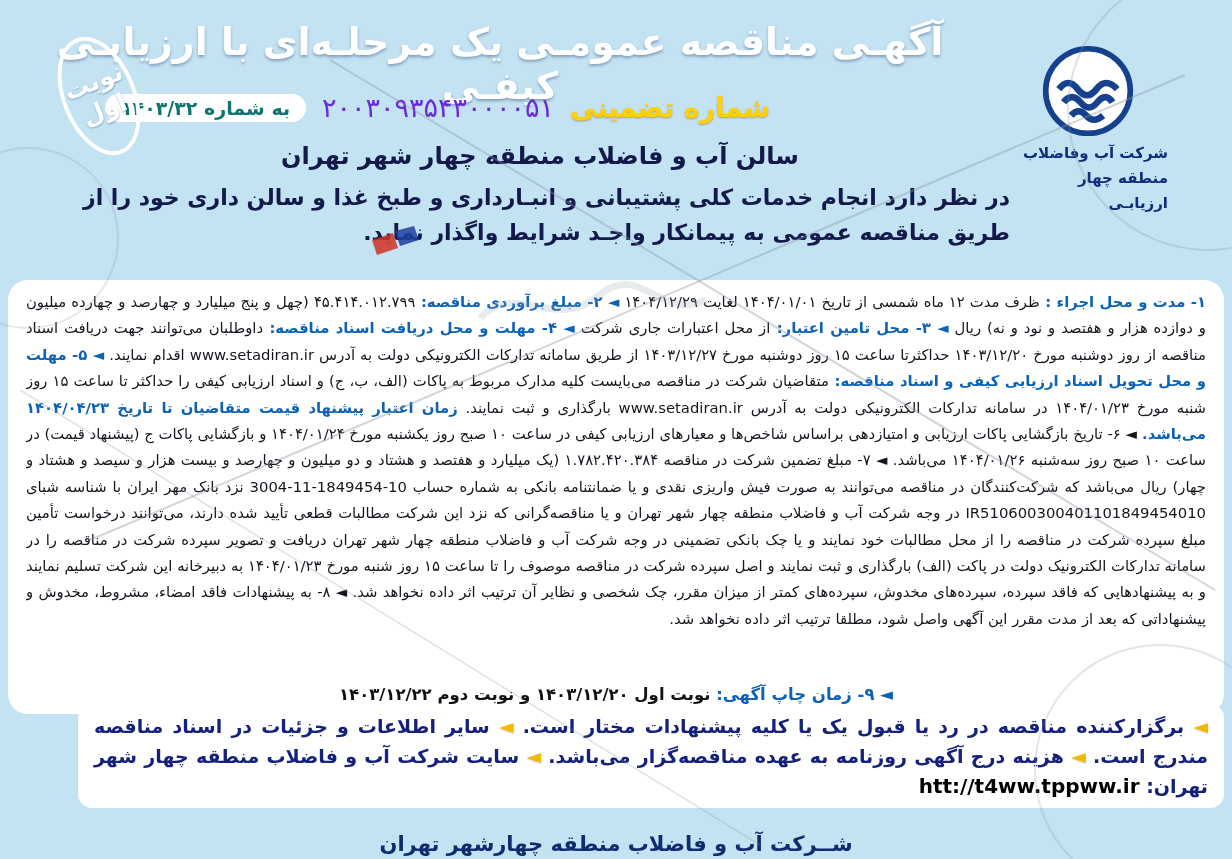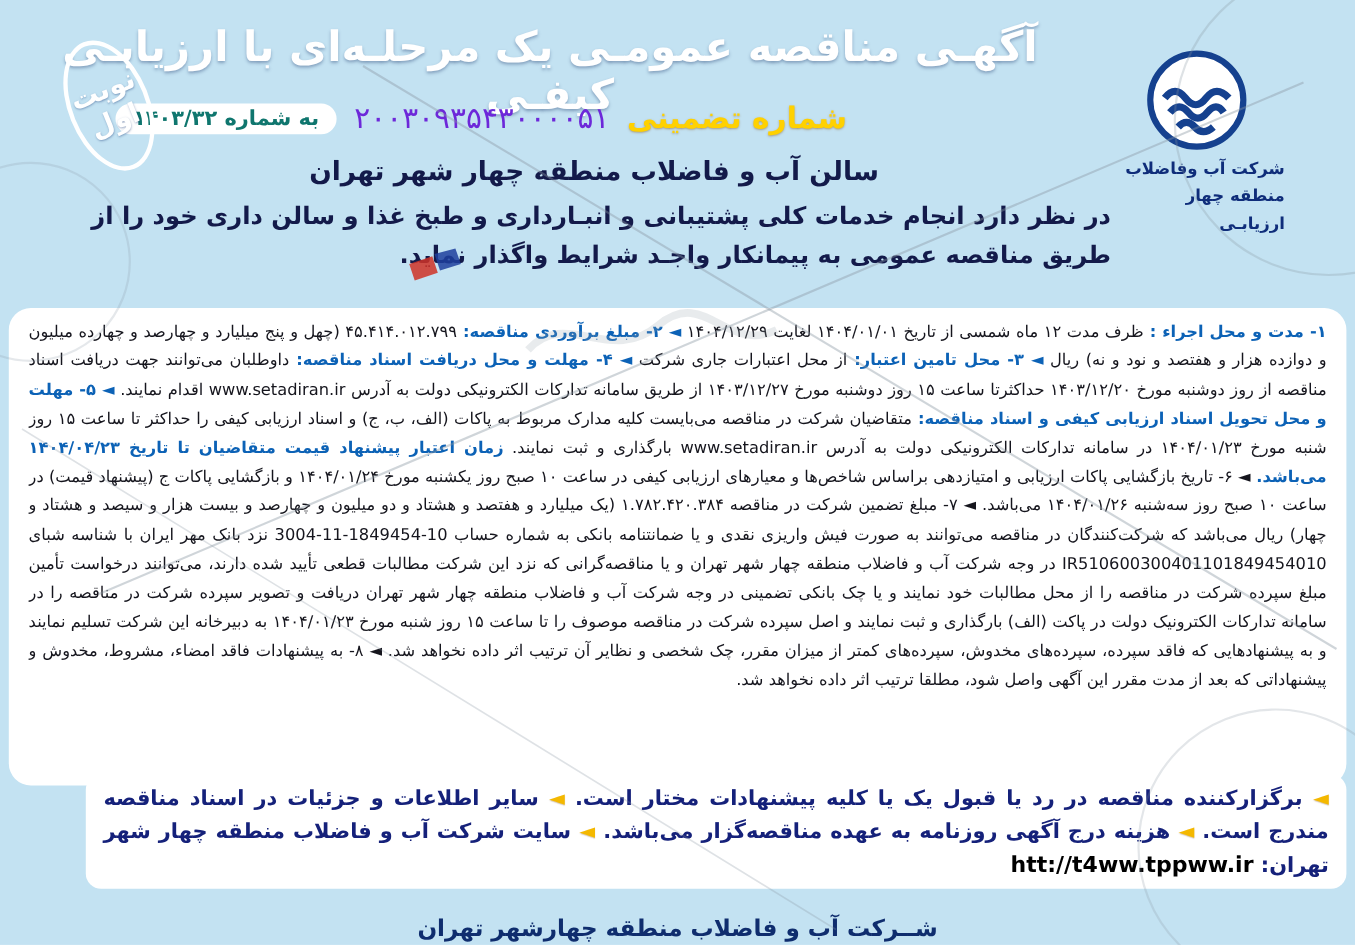--- a/index.html
+++ b/index.html
@@ -115,20 +115,21 @@
     <div class="logo-text">شرکت آب وفاضلاب</div>
     <div class="logo-text">منطقه چهار</div>
     <div class="logo-text">ارزیابـی</div>
   </div>
 
   <div class="intro-company">سالن آب و فاضلاب منطقه چهار شهر تهران</div>
   <div class="intro-par">در نظر دارد انجام خدمات کلی پشتیبانی و انبـارداری و طبخ غذا و سالن داری خود را از طریق مناقصه عمومی به پیمانکار واجـد شرایط واگذار نماید.</div>
 
   <div class="main-box">
     <p class="body-text"><span class="h">۱- مدت و محل اجراء : </span><span class="n">ظرف مدت ۱۲ ماه شمسی از تاریخ ۱۴۰۴/۰۱/۰۱ لغایت ۱۴۰۴/۱۲/۲۹ </span><span class="h">◄ ۲- مبلغ برآوردی مناقصه: </span><span class="n">۴۵.۴۱۴.۰۱۲.۷۹۹ (چهل و پنج میلیارد و چهارصد و چهارده میلیون و دوازده هزار و هفتصد و نود و نه) ریال </span><span class="h">◄ ۳- محل تامین اعتبار: </span><span class="n">از محل اعتبارات جاری شرکت </span><span class="h">◄ ۴- مهلت و محل دریافت اسناد مناقصه: </span><span class="n">داوطلبان می‌توانند جهت دریافت اسناد مناقصه از روز دوشنبه مورخ ۱۴۰۳/۱۲/۲۰ حداکثرتا ساعت ۱۵ روز دوشنبه مورخ ۱۴۰۳/۱۲/۲۷ از طریق سامانه تدارکات الکترونیکی دولت به آدرس www.setadiran.ir اقدام نمایند. </span><span class="h">◄ ۵- مهلت و محل تحویل اسناد ارزیابی کیفی و اسناد مناقصه: </span><span class="n">متقاضیان شرکت در مناقصه می‌بایست کلیه مدارک مربوط به پاکات (الف، ب، ج) و اسناد ارزیابی کیفی را حداکثر تا ساعت ۱۵ روز شنبه مورخ ۱۴۰۴/۰۱/۲۳ در سامانه تدارکات الکترونیکی دولت به آدرس www.setadiran.ir بارگذاری و ثبت نمایند. </span><span class="h">زمان اعتبار پیشنهاد قیمت متقاضیان تا تاریخ ۱۴۰۴/۰۴/۲۳ می‌باشد. </span><span class="n">◄ ۶- تاریخ بازگشایی پاکات ارزیابی و امتیازدهی براساس شاخص‌ها و معیارهای ارزیابی کیفی در ساعت ۱۰ صبح روز یکشنبه مورخ ۱۴۰۴/۰۱/۲۴ و بازگشایی پاکات ج (پیشنهاد قیمت) در ساعت ۱۰ صبح روز سه‌شنبه ۱۴۰۴/۰۱/۲۶ می‌باشد. </span><span class="n">◄ ۷- مبلغ تضمین شرکت در مناقصه ۱.۷۸۲.۴۲۰.۳۸۴ (یک میلیارد و هفتصد و هشتاد و دو میلیون و چهارصد و بیست هزار و سیصد و هشتاد و چهار) ریال می‌باشد که شرکت‌کنندگان در مناقصه می‌توانند به صورت فیش واریزی نقدی و یا ضمانتنامه بانکی به شماره حساب 10-1849454-11-3004 نزد بانک مهر ایران با شناسه شبای IR510600300401101849454010 در وجه شرکت آب و فاضلاب منطقه چهار شهر تهران و یا مناقصه‌گرانی که نزد این شرکت مطالبات قطعی تأیید شده دارند، می‌توانند درخواست تأمین مبلغ سپرده شرکت در مناقصه را از محل مطالبات خود نمایند و یا چک بانکی تضمینی در وجه شرکت آب و فاضلاب منطقه چهار شهر تهران دریافت و تصویر سپرده شرکت در مناقصه را در سامانه تدارکات الکترونیک دولت در پاکت (الف) بارگذاری و ثبت نمایند و اصل سپرده شرکت در مناقصه موصوف را تا ساعت ۱۵ روز شنبه مورخ ۱۴۰۴/۰۱/۲۳ به دبیرخانه این شرکت تسلیم نمایند و به پیشنهادهایی که فاقد سپرده، سپرده‌های مخدوش، سپرده‌های کمتر از میزان مقرر، چک شخصی و نظایر آن ترتیب اثر داده نخواهد شد. </span><span class="n">◄ ۸- به پیشنهادات فاقد امضاء، مشروط، مخدوش و پیشنهاداتی که بعد از مدت مقرر این آگهی واصل شود، مطلقا ترتیب اثر داده نخواهد شد.</span></p>
+    <p class="print-line"><span class="h">◄ ۹- زمان چاپ آگهی: </span><span class="pb">نوبت اول ۱۴۰۳/۱۲/۲۰ و نوبت دوم ۱۴۰۳/۱۲/۲۲</span></p>
   </div>
 
   <div class="notes-box">
     <p class="notes-par"><span class="mk">◄</span><span> برگزارکننده مناقصه در رد یا قبول یک یا کلیه پیشنهادات مختار است. </span><span class="mk">◄</span><span> سایر اطلاعات و جزئیات در اسناد مناقصه مندرج است. </span><span class="mk">◄</span><span> هزینه درج آگهی روزنامه به عهده مناقصه‌گزار می‌باشد. </span><span class="mk">◄</span><span> سایت شرکت آب و فاضلاب منطقه چهار شهر تهران: </span><span class="url">htt://t4ww.tppww.ir</span></p>
     <p class="sites-line">
       <span class="grp"><span class="mk">◄</span><span> سایت ملی مناقصات: </span></span>
       <span class="grp url">http://iets.mporg.ir</span>
       <span class="grp"><span class="mk">◄</span><span> سایت شــرکت مهندسی: </span></span>
       <span class="grp url">http:tender.nww.co.ir</span>
     </p>

